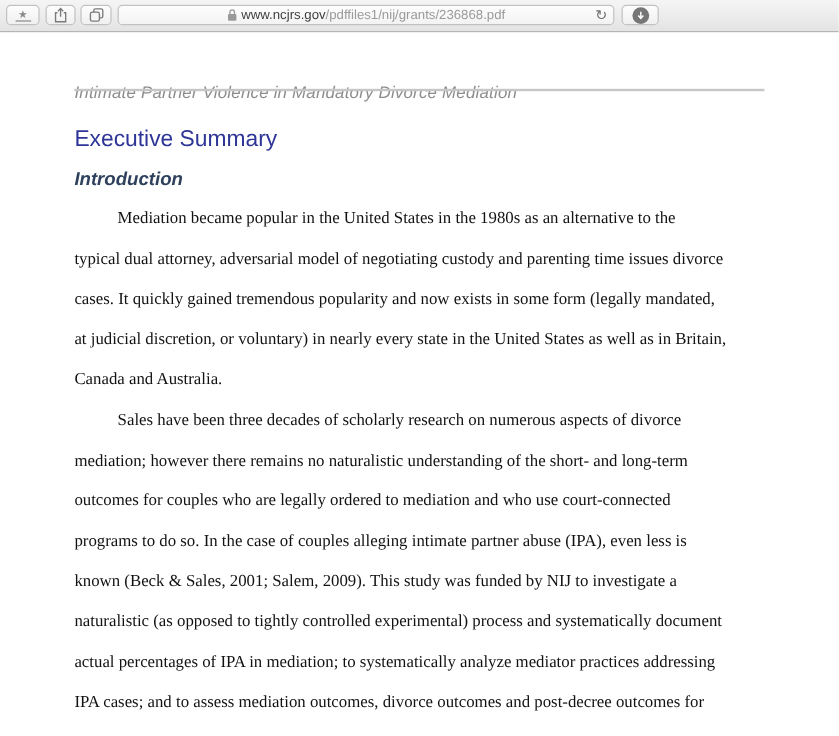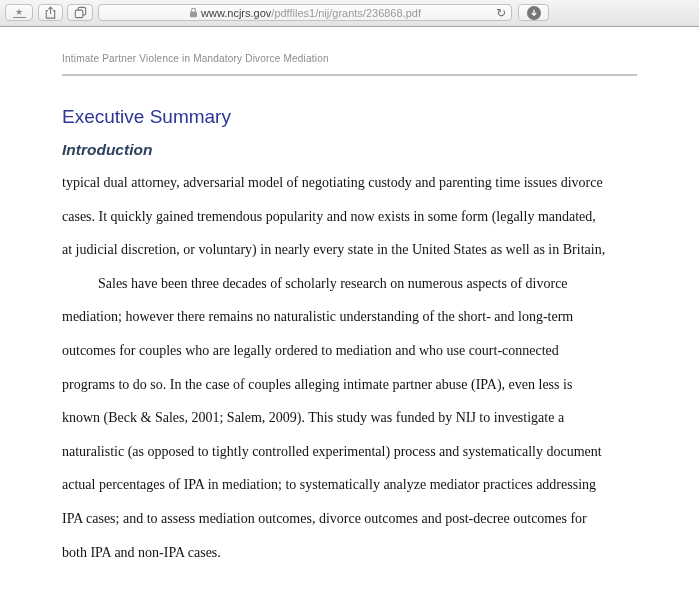--- a/index.html
+++ b/index.html
@@ -40,22 +40,22 @@
     position:absolute;right:5px;top:0;height:15px;display:flex;align-items:center;
     font-family:"DejaVu Sans",sans-serif;font-size:12px;color:#6f6f6f;cursor:default;
   }
   .dl-circle{
     width:14px;height:14px;border-radius:50%;background:#767676;
     display:flex;align-items:center;justify-content:center;
   }
   
   .page{position:absolute;left:0;top:27px;width:699px;height:586px;background:#ffffff;}
   .running-header{
-    position:absolute;left:62px;top:26px;width:575px;
-    font-size:10px;color:var(--header-gray,#8c8c8c);letter-spacing:.2px;
+    position:absolute;left:62px;top:42px;width:575px;
+    font-size:14px;color:var(--header-gray,#8c8c8c);letter-spacing:.2px;font-style:italic;
   }
   .header-rule{
     position:absolute;left:62px;top:47px;width:575px;height:2px;background:#c6c6c6;
   }
   .doc-title{
     position:absolute;left:62px;top:79px;margin:0;
     font-size:19px;font-weight:normal;color:var(--title-blue,#2e3597);
   }
   .doc-heading{
     position:absolute;left:62px;top:114px;margin:0;
@@ -126,23 +126,25 @@
   </div>
 
 </div>
 
 <div class="page">
   <div class="running-header">Intimate Partner Violence in Mandatory Divorce Mediation</div>
   <div class="header-rule"></div>
   <h1 class="doc-title">Executive Summary</h1>
   <h2 class="doc-heading">Introduction</h2>
   <div class="doc-body">
+      <div class="tline indent">Mediation became popular in the United States in the 1980s as an alternative to the</div>
       <div class="tline">typical dual attorney, adversarial model of negotiating custody and parenting time issues divorce</div>
       <div class="tline">cases. It quickly gained tremendous popularity and now exists in some form (legally mandated,</div>
       <div class="tline">at judicial discretion, or voluntary) in nearly every state in the United States as well as in Britain,</div>
+      <div class="tline">Canada and Australia.</div>
       <div class="tline indent">Sales have been three decades of scholarly research on numerous aspects of divorce</div>
       <div class="tline">mediation; however there remains no naturalistic understanding of the short- and long-term</div>
       <div class="tline">outcomes for couples who are legally ordered to mediation and who use court-connected</div>
       <div class="tline">programs to do so. In the case of couples alleging intimate partner abuse (IPA), even less is</div>
       <div class="tline">known (Beck &amp; Sales, 2001; Salem, 2009). This study was funded by NIJ to investigate a</div>
       <div class="tline">naturalistic (as opposed to tightly controlled experimental) process and systematically document</div>
       <div class="tline">actual percentages of IPA in mediation; to systematically analyze mediator practices addressing</div>
       <div class="tline">IPA cases; and to assess mediation outcomes, divorce outcomes and post-decree outcomes for</div>
       <div class="tline">both IPA and non-IPA cases.</div>
     </div>

